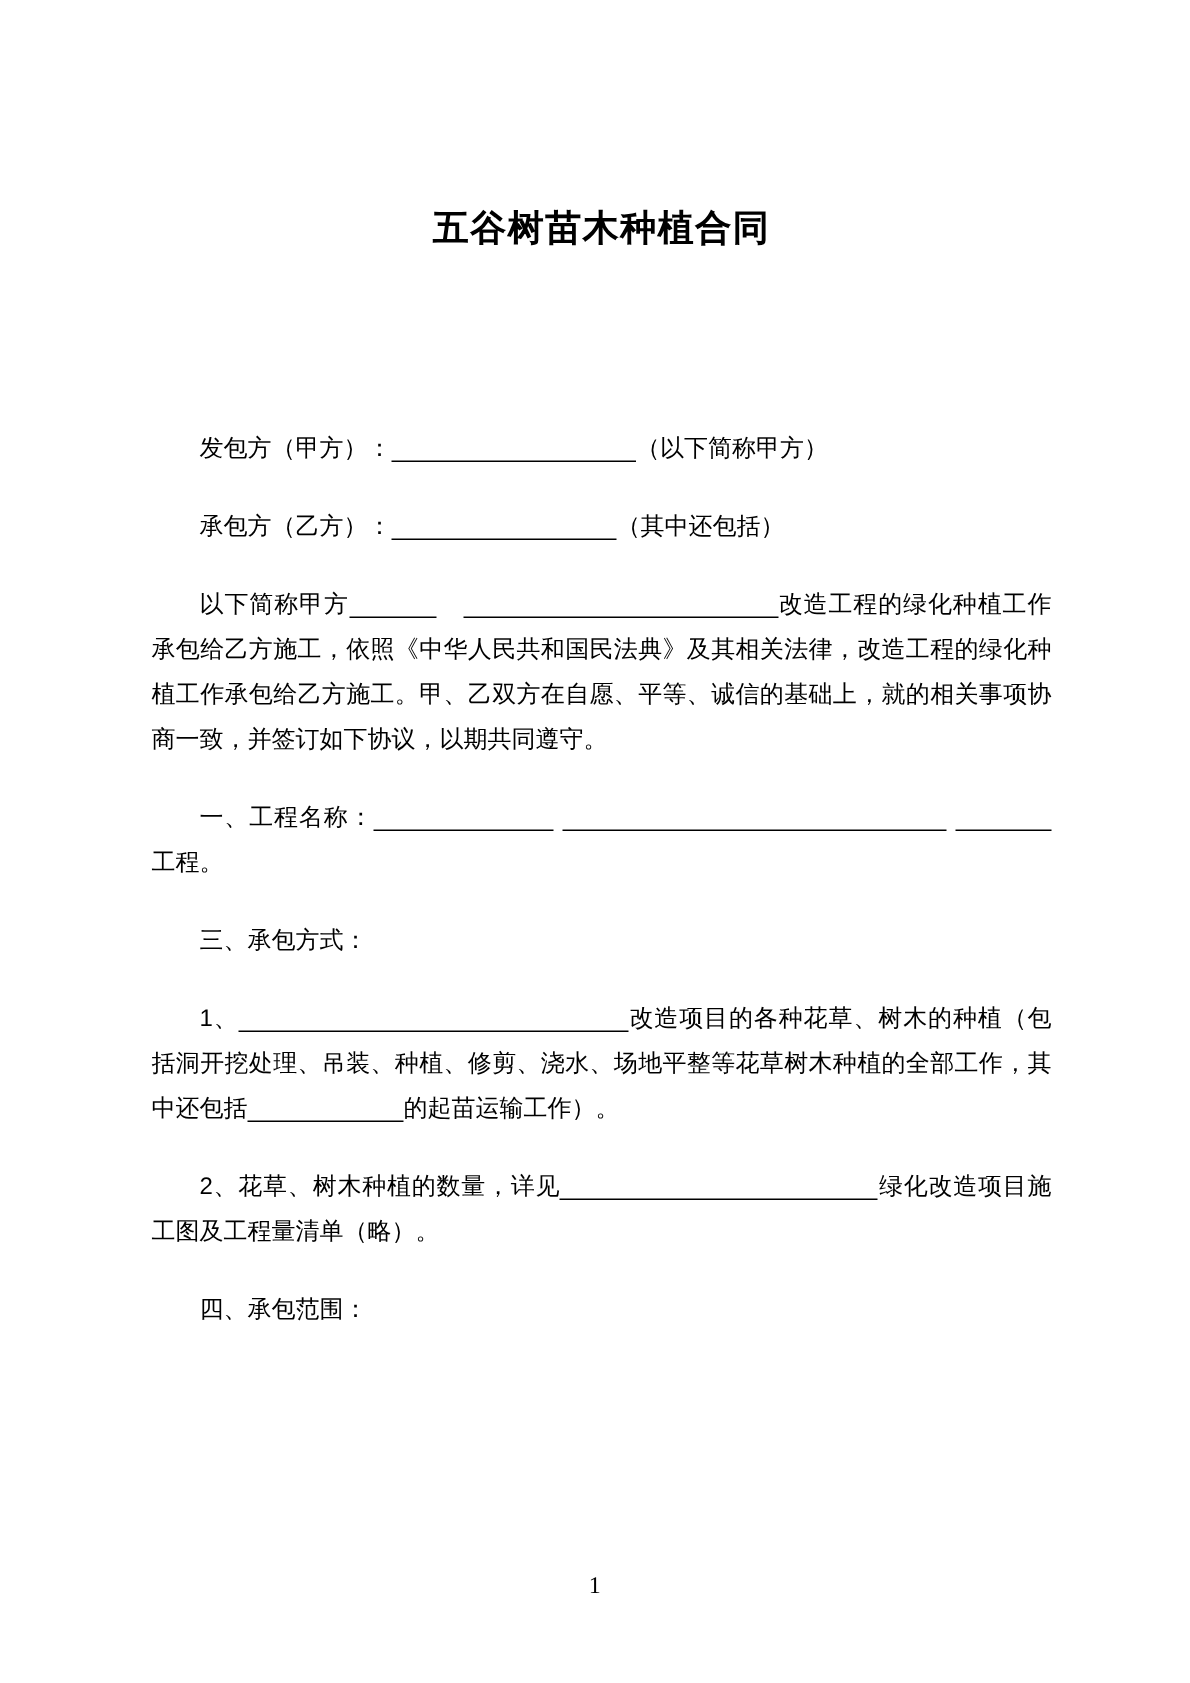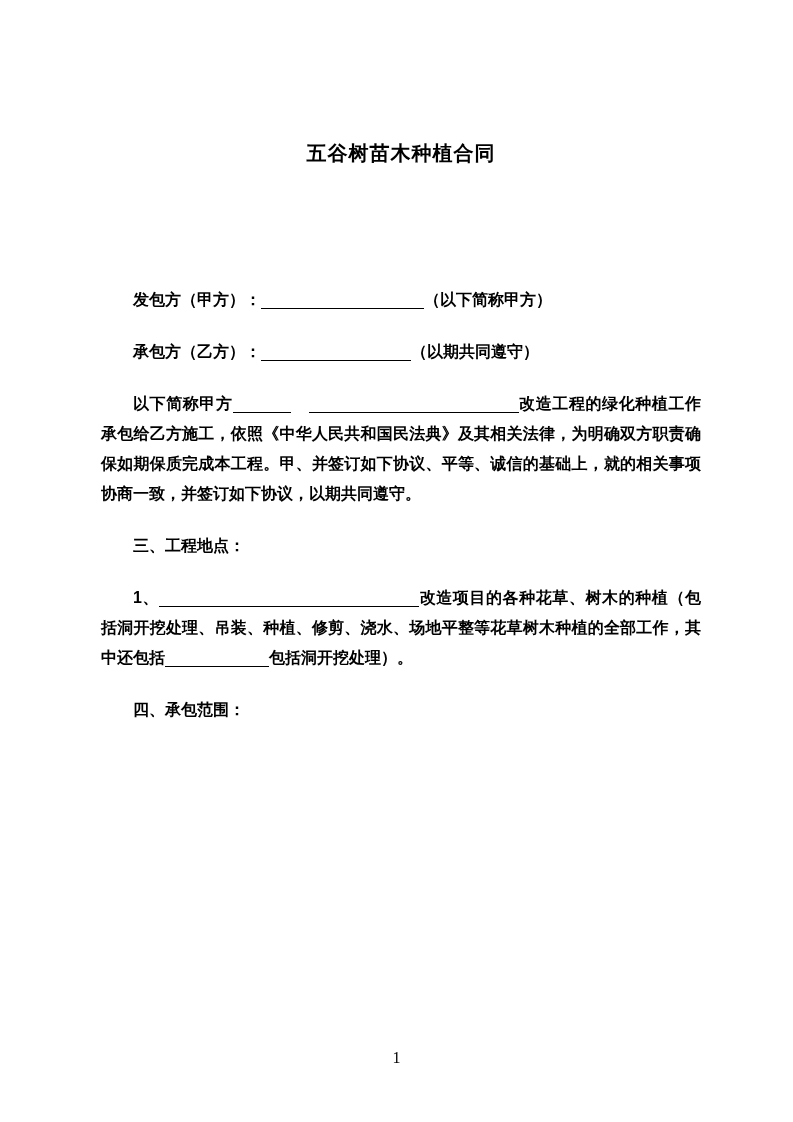--- a/index.html
+++ b/index.html
@@ -11,34 +11,33 @@
     color:#000000;
     font-family:"Liberation Sans", sans-serif;
     overflow:hidden;
     box-sizing:border-box;
   }
   .content{
     padding:96px 92px 0 101px;
     box-sizing:border-box;
   }
   .title{
-    font-size:20px;
+    font-size:24px;
     line-height:34px;
     font-weight:bold;
     text-align:center;
     margin:40px 0 115px 0;
     letter-spacing:1px;
   }
   .para{
     font-size:16px;
     line-height:30px;
     text-align:justify;
     margin:0 0 22px 0;
     word-break:normal;
-    font-weight:bold;
   }
   .para.indent{ text-indent:2em; }
   .t{ }
   .b{
     display:inline-block;
     height:0;
     border-bottom:1.5px solid #000;
     vertical-align:-4px;
   }
   .g{
@@ -57,23 +56,25 @@
   }
 </style>
 </head>
 <body>
 
 <div class="doc-page">
   <div class="content">
     <h1 class="title">五谷树苗木种植合同</h1>
     <div>
         <p class="para indent"><span class="t">发包方（甲方）：</span><span class="b" style="width: 163px;"></span><span class="t">（以下简称甲方）</span></p>
-        <p class="para indent"><span class="t">承包方（乙方）：</span><span class="b" style="width: 150px;"></span><span class="t">（以期共同遵守）</span></p>
-        <p class="para indent"><span class="t">以下简称甲方</span><span class="b" style="width: 58px;"></span><span class="g" style="width: 18px;"></span><span class="b" style="width: 210px;"></span><span class="t">改造工程的绿化种植工作承包给乙方施工，依照《中华人民共和国民法典》及其相关法律，为明确双方职责确保如期保质完成本工程。甲、并签订如下协议、平等、诚信的基础上，就的相关事项协商一致，并签订如下协议，以期共同遵守。</span></p>
-        <p class="para indent"><span class="t">三、工程地点：</span></p>
-        <p class="para indent"><span class="t">1、</span><span class="b" style="width: 260px;"></span><span class="t">改造项目的各种花草、树木的种植（包括洞开挖处理、吊装、种植、修剪、浇水、场地平整等花草树木种植的全部工作，其中还包括</span><span class="b" style="width: 104px;"></span><span class="t">包括洞开挖处理）。</span></p>
+        <p class="para indent"><span class="t">承包方（乙方）：</span><span class="b" style="width: 150px;"></span><span class="t">（其中还包括）</span></p>
+        <p class="para indent"><span class="t">以下简称甲方</span><span class="b" style="width: 58px;"></span><span class="g" style="width: 18px;"></span><span class="b" style="width: 210px;"></span><span class="t">改造工程的绿化种植工作承包给乙方施工，依照《中华人民共和国民法典》及其相关法律，改造工程的绿化种植工作承包给乙方施工。甲、乙双方在自愿、平等、诚信的基础上，就的相关事项协商一致，并签订如下协议，以期共同遵守。</span></p>
+        <p class="para indent"><span class="t">一、工程名称：</span><span class="b" style="width: 120px;"></span><span class="g" style="width: 6px;"></span><span class="b" style="width: 256px;"></span><span class="g" style="width: 6px;"></span><span class="b" style="width: 64px;"></span><span class="t">工程。</span></p>
+        <p class="para indent"><span class="t">三、承包方式：</span></p>
+        <p class="para indent"><span class="t">1、</span><span class="b" style="width: 260px;"></span><span class="t">改造项目的各种花草、树木的种植（包括洞开挖处理、吊装、种植、修剪、浇水、场地平整等花草树木种植的全部工作，其中还包括</span><span class="b" style="width: 104px;"></span><span class="t">的起苗运输工作）。</span></p>
+        <p class="para indent"><span class="t">2、花草、树木种植的数量，详见</span><span class="b" style="width: 212px;"></span><span class="t">绿化改造项目施工图及工程量清单（略）。</span></p>
         <p class="para indent"><span class="t">四、承包范围：</span></p>
       </div>
   </div>
   <div class="footer">
     <span>1</span>
   </div>
 </div>
 
 </body></html>

